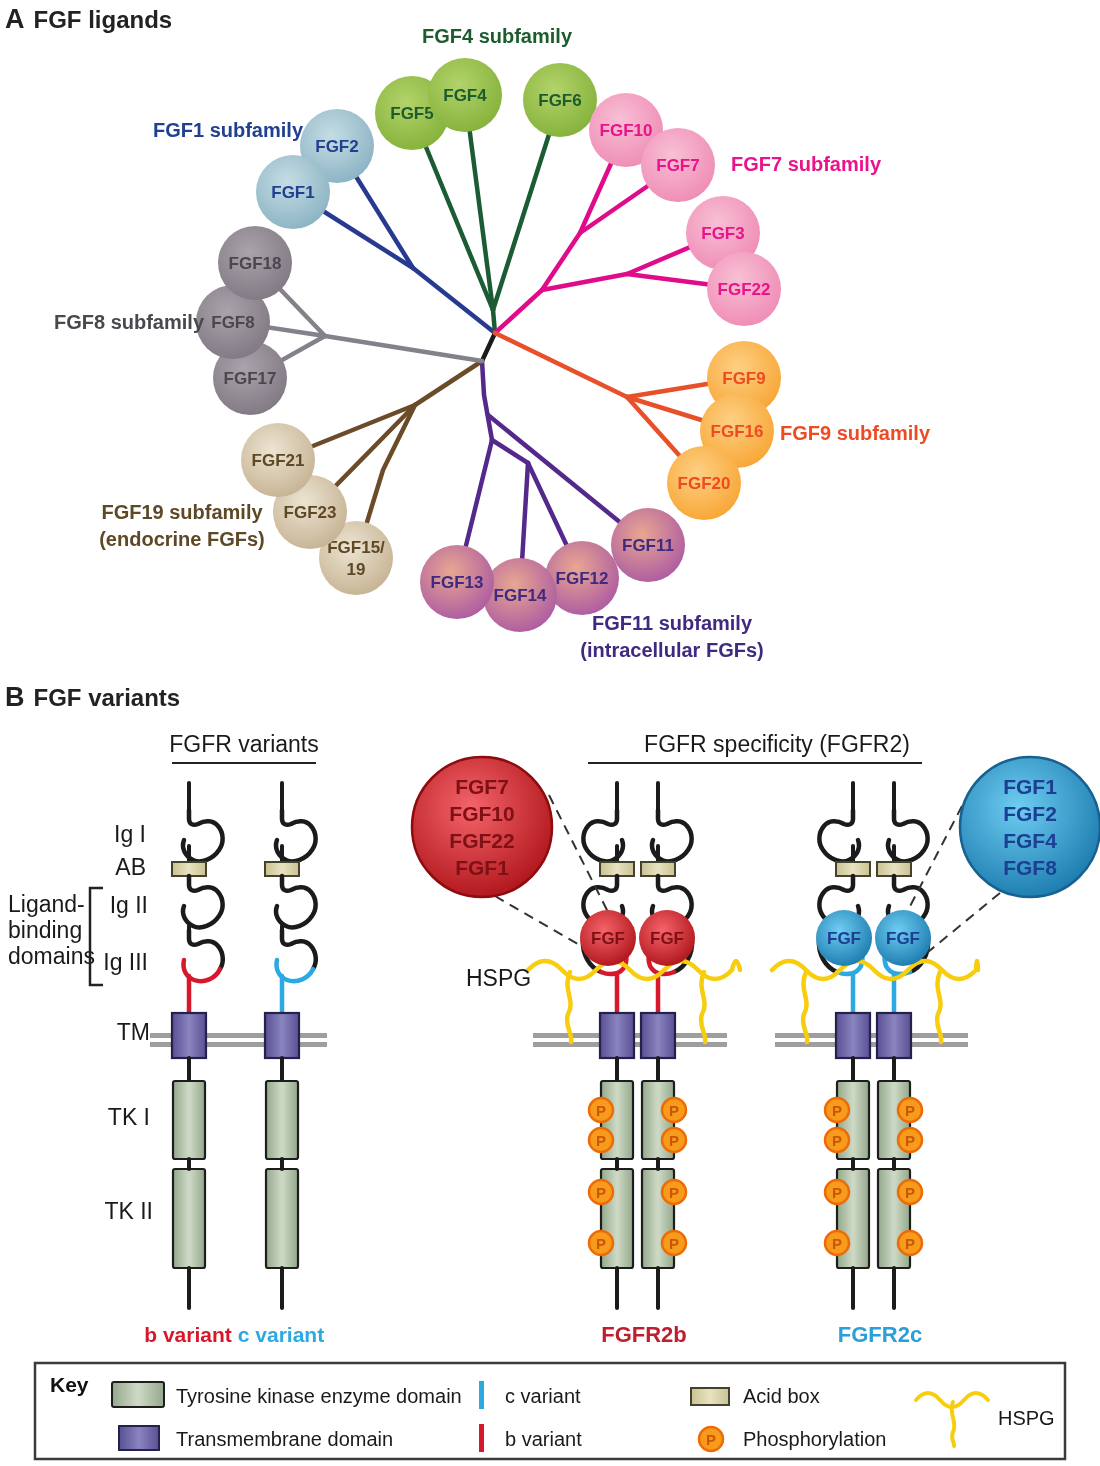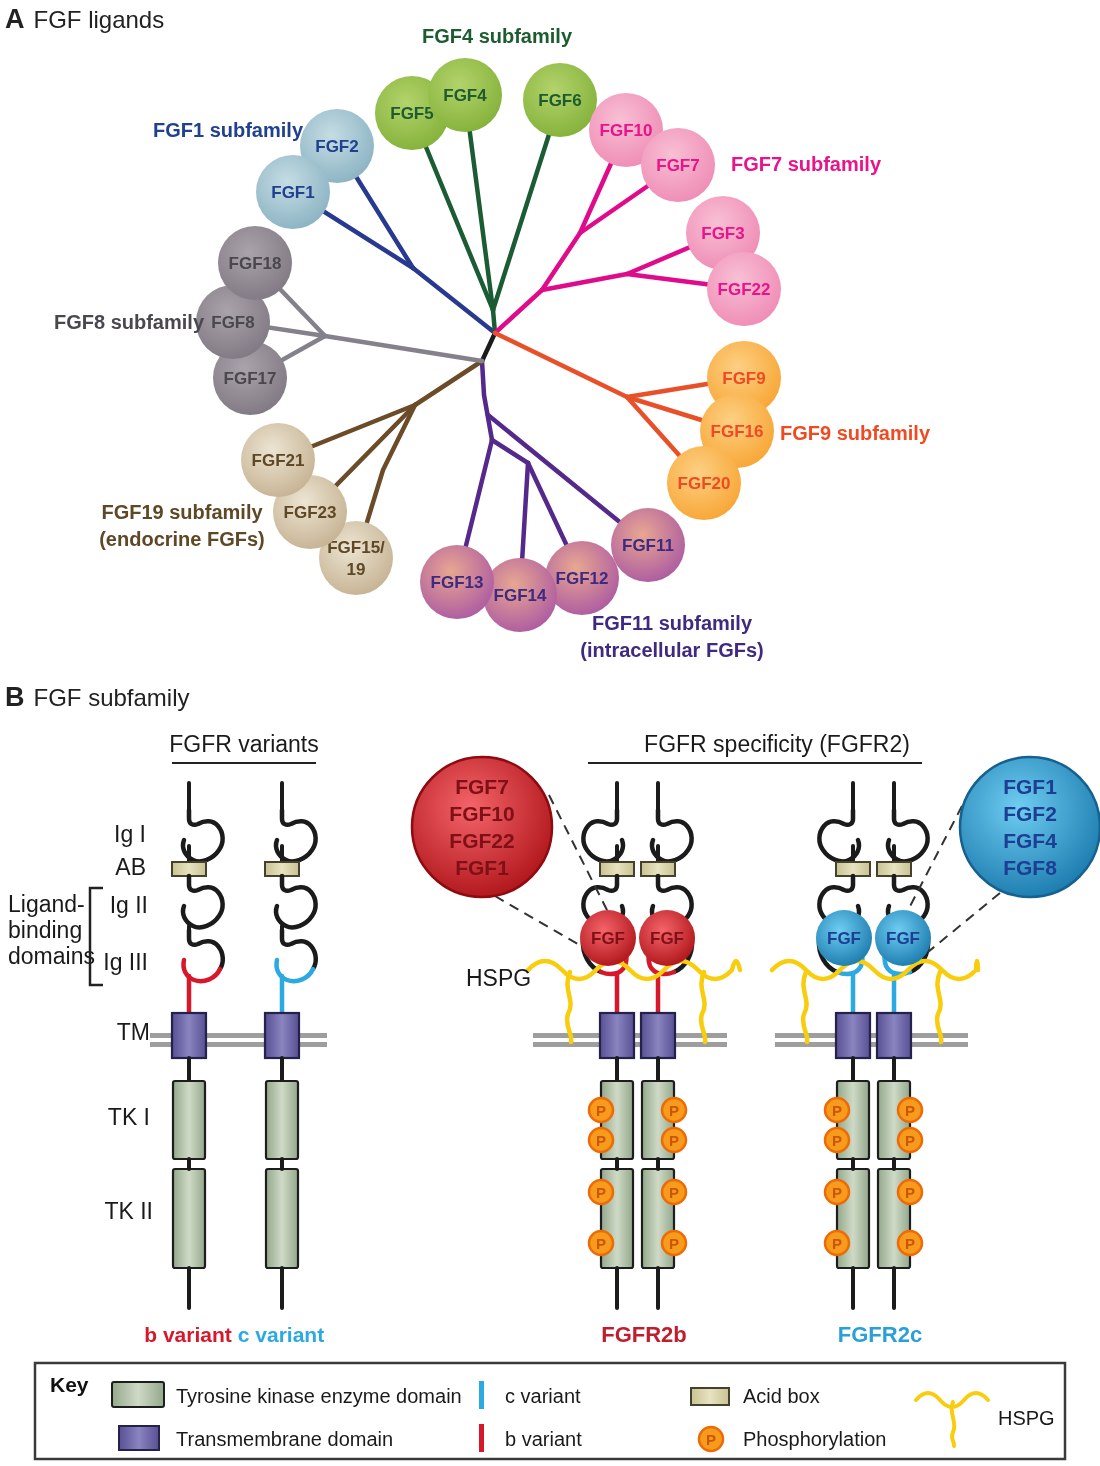--- a/index.html
+++ b/index.html
@@ -1,35 +1,35 @@
 <!DOCTYPE html>
 <html><head>
 <meta charset="utf-8">
 <style>
   html,body{margin:0;padding:0;background:#ffffff;}
   .page{position:relative;width:1100px;height:1466px;background:#fff;font-family:"Liberation Sans",sans-serif;}
   svg{position:absolute;left:0;top:0;}
   .panel-title{position:absolute;display:flex;align-items:baseline;gap:9px;color:#222;}
   .panel-title .tag{font-size:27px;font-weight:bold;}
-  .panel-title .ttl{font-size:24px;font-weight:normal;}
+  .panel-title .ttl{font-size:24px;font-weight:bold;}
   #title-a{left:5px;top:4px;}
   #title-b{left:5px;top:682px;}
   text{font-family:"Liberation Sans",sans-serif;}
 </style>
 </head>
 <body>
 
 <div class="page">
   <div class="panel-title" id="title-a">
     <span class="tag">A</span>
     <span class="ttl">FGF ligands</span>
   </div>
   <div class="panel-title" id="title-b">
     <span class="tag">B</span>
-    <span class="ttl">FGF subfamily</span>
+    <span class="ttl">FGF variants</span>
   </div>
   <svg id="fig" width="1100" height="1466" viewBox="0 0 1100 1466">
       <defs>
         <radialGradient id="gA-blue" cx="0.42" cy="0.36" r="0.75">
           <stop offset="0%" stop-color="#c5dde4"></stop>
           <stop offset="100%" stop-color="#85aebf"></stop>
         </radialGradient>
         <radialGradient id="gA-green" cx="0.42" cy="0.36" r="0.75">
           <stop offset="0%" stop-color="#b3d36b"></stop>
           <stop offset="100%" stop-color="#7fae35"></stop>

